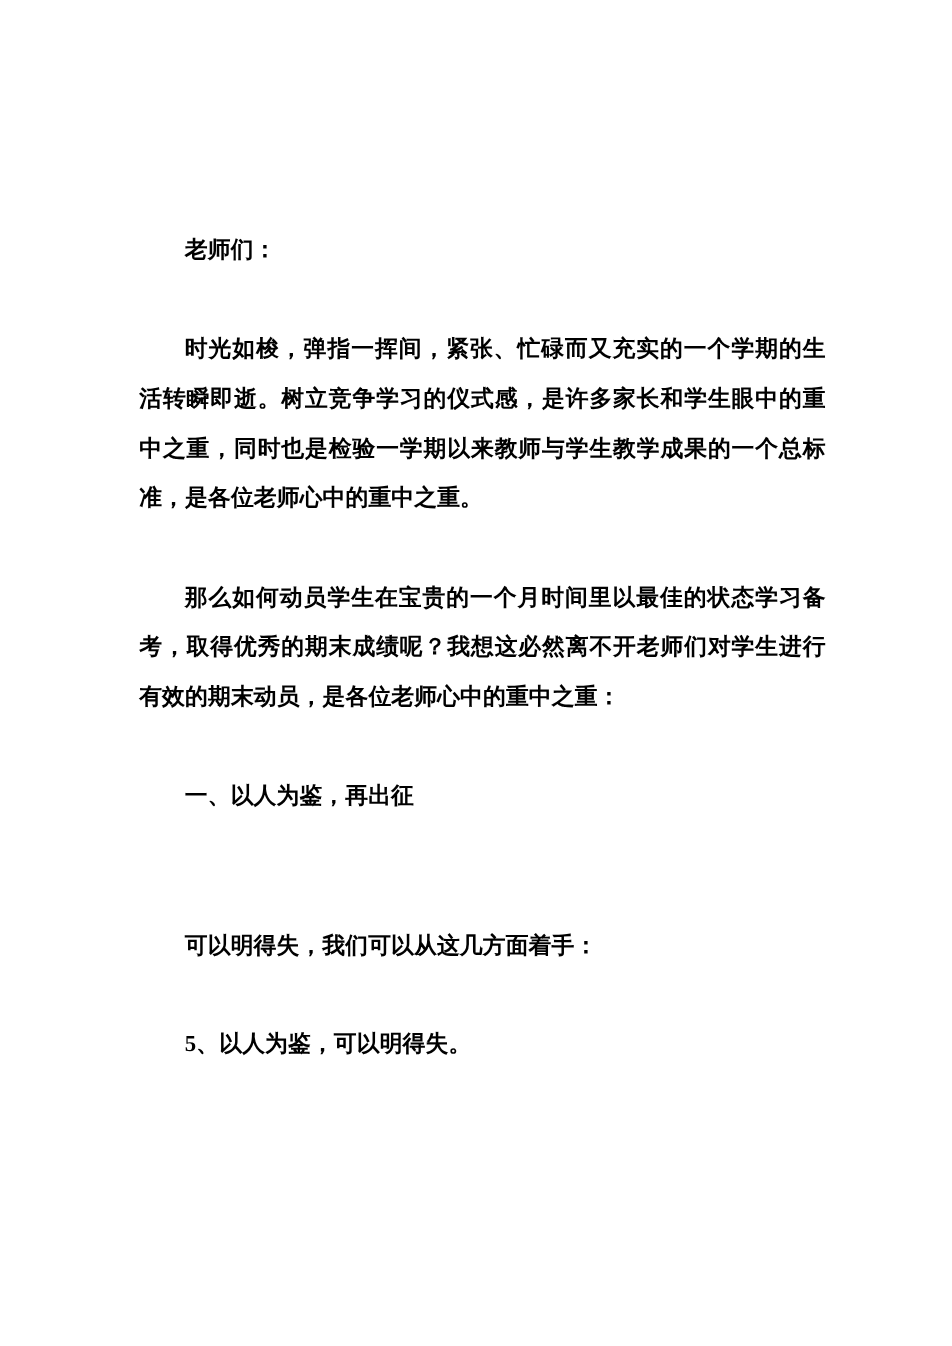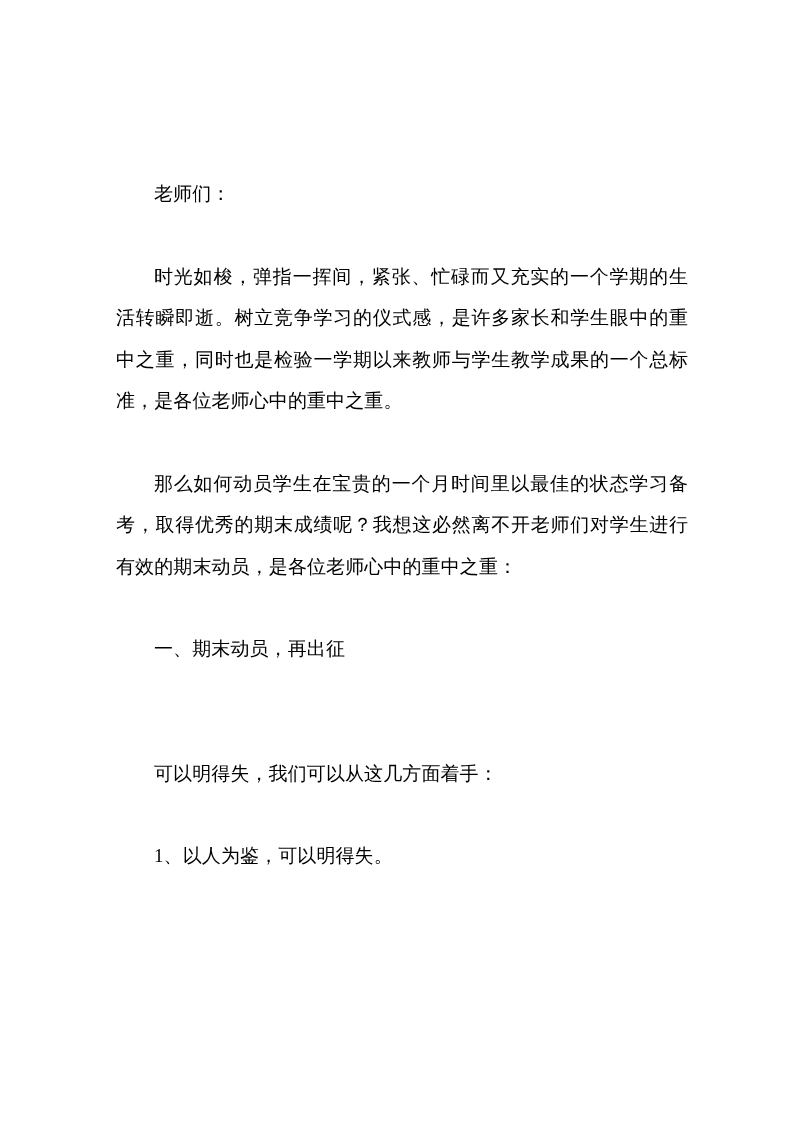--- a/index.html
+++ b/index.html
@@ -18,22 +18,23 @@
     .page {
       position: absolute;
       left: 0; top: 0;
       width: 793px;
       height: 1122px;
       background: #ffffff;
     }
     .content {
       position: absolute;
       left: 116px;
-      top: 173px;
+      top: 188px;
       width: 572px;
+      font-weight: bold;
     }
     .para {
       margin: 0;
       font-size: 19px;
       line-height: 41.4px;
       text-indent: 38px;
       text-align: justify;
       letter-spacing: 0.1px;
       word-break: break-all;
     }
@@ -48,23 +49,23 @@
   <div class="content">
     <p class="para">老师们：</p>
     <div class="blank"></div>
 
     <p class="para">时光如梭，弹指一挥间，紧张、忙碌而又充实的一个学期的生活转瞬即逝。树立竞争学习的仪式感，是许多家长和学生眼中的重中之重，同时也是检验一学期以来教师与学生教学成果的一个总标准，是各位老师心中的重中之重。</p>
     <div class="blank"></div>
 
     <p class="para">那么如何动员学生在宝贵的一个月时间里以最佳的状态学习备考，取得优秀的期末成绩呢？我想这必然离不开老师们对学生进行有效的期末动员，是各位老师心中的重中之重：</p>
     <div class="blank"></div>
 
-    <p class="para">一、期末动员，再出征</p>
+    <p class="para">一、以人为鉴，再出征</p>
     <div class="blank"></div>
 
     <div class="blank"></div>
 
     <p class="para">可以明得失，我们可以从这几方面着手：</p>
     <div class="blank"></div>
 
-    <p class="para">1、以人为鉴，可以明得失。</p>
+    <p class="para">5、以人为鉴，可以明得失。</p>
   </div>
 </div>
 
 </body></html>

